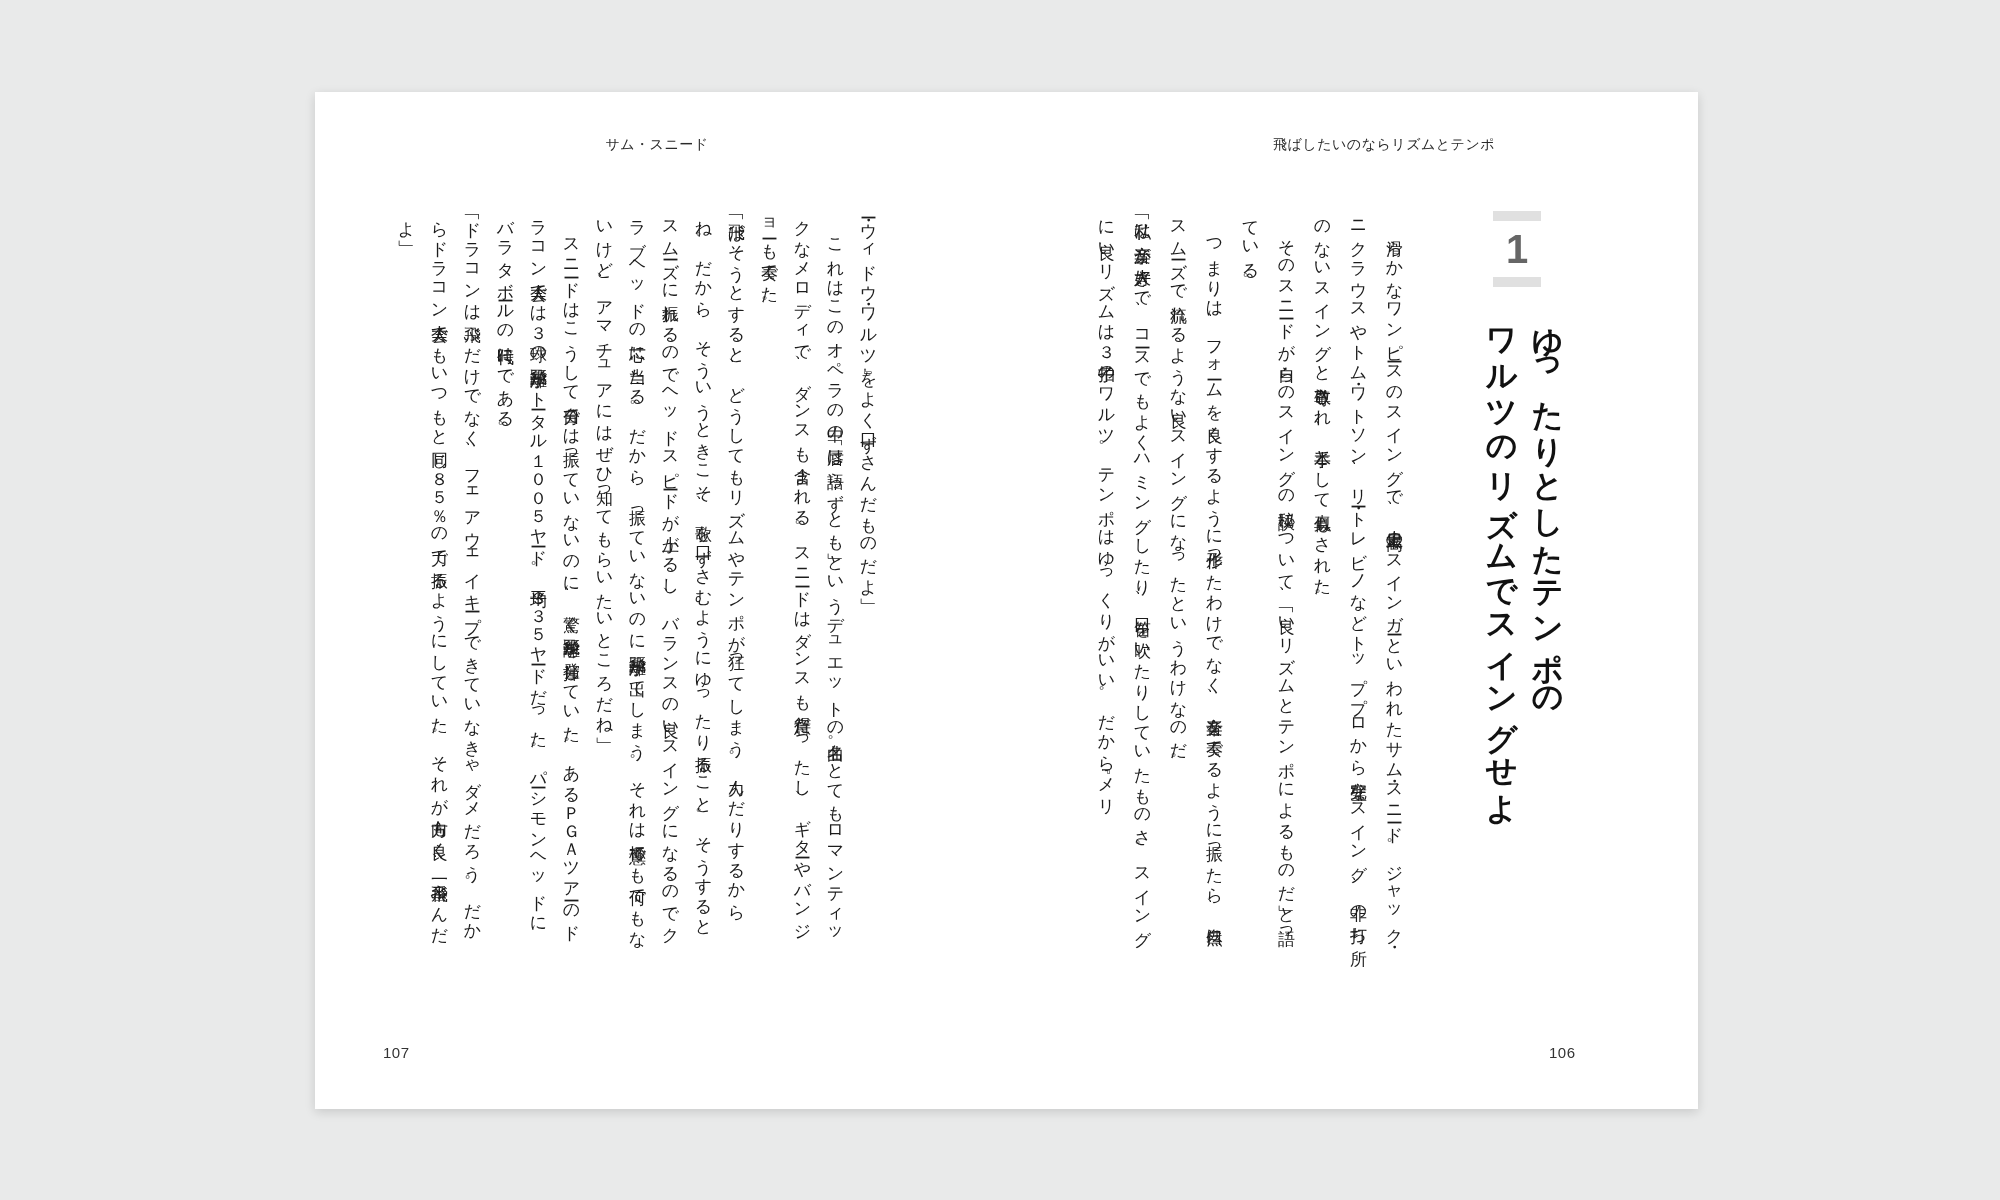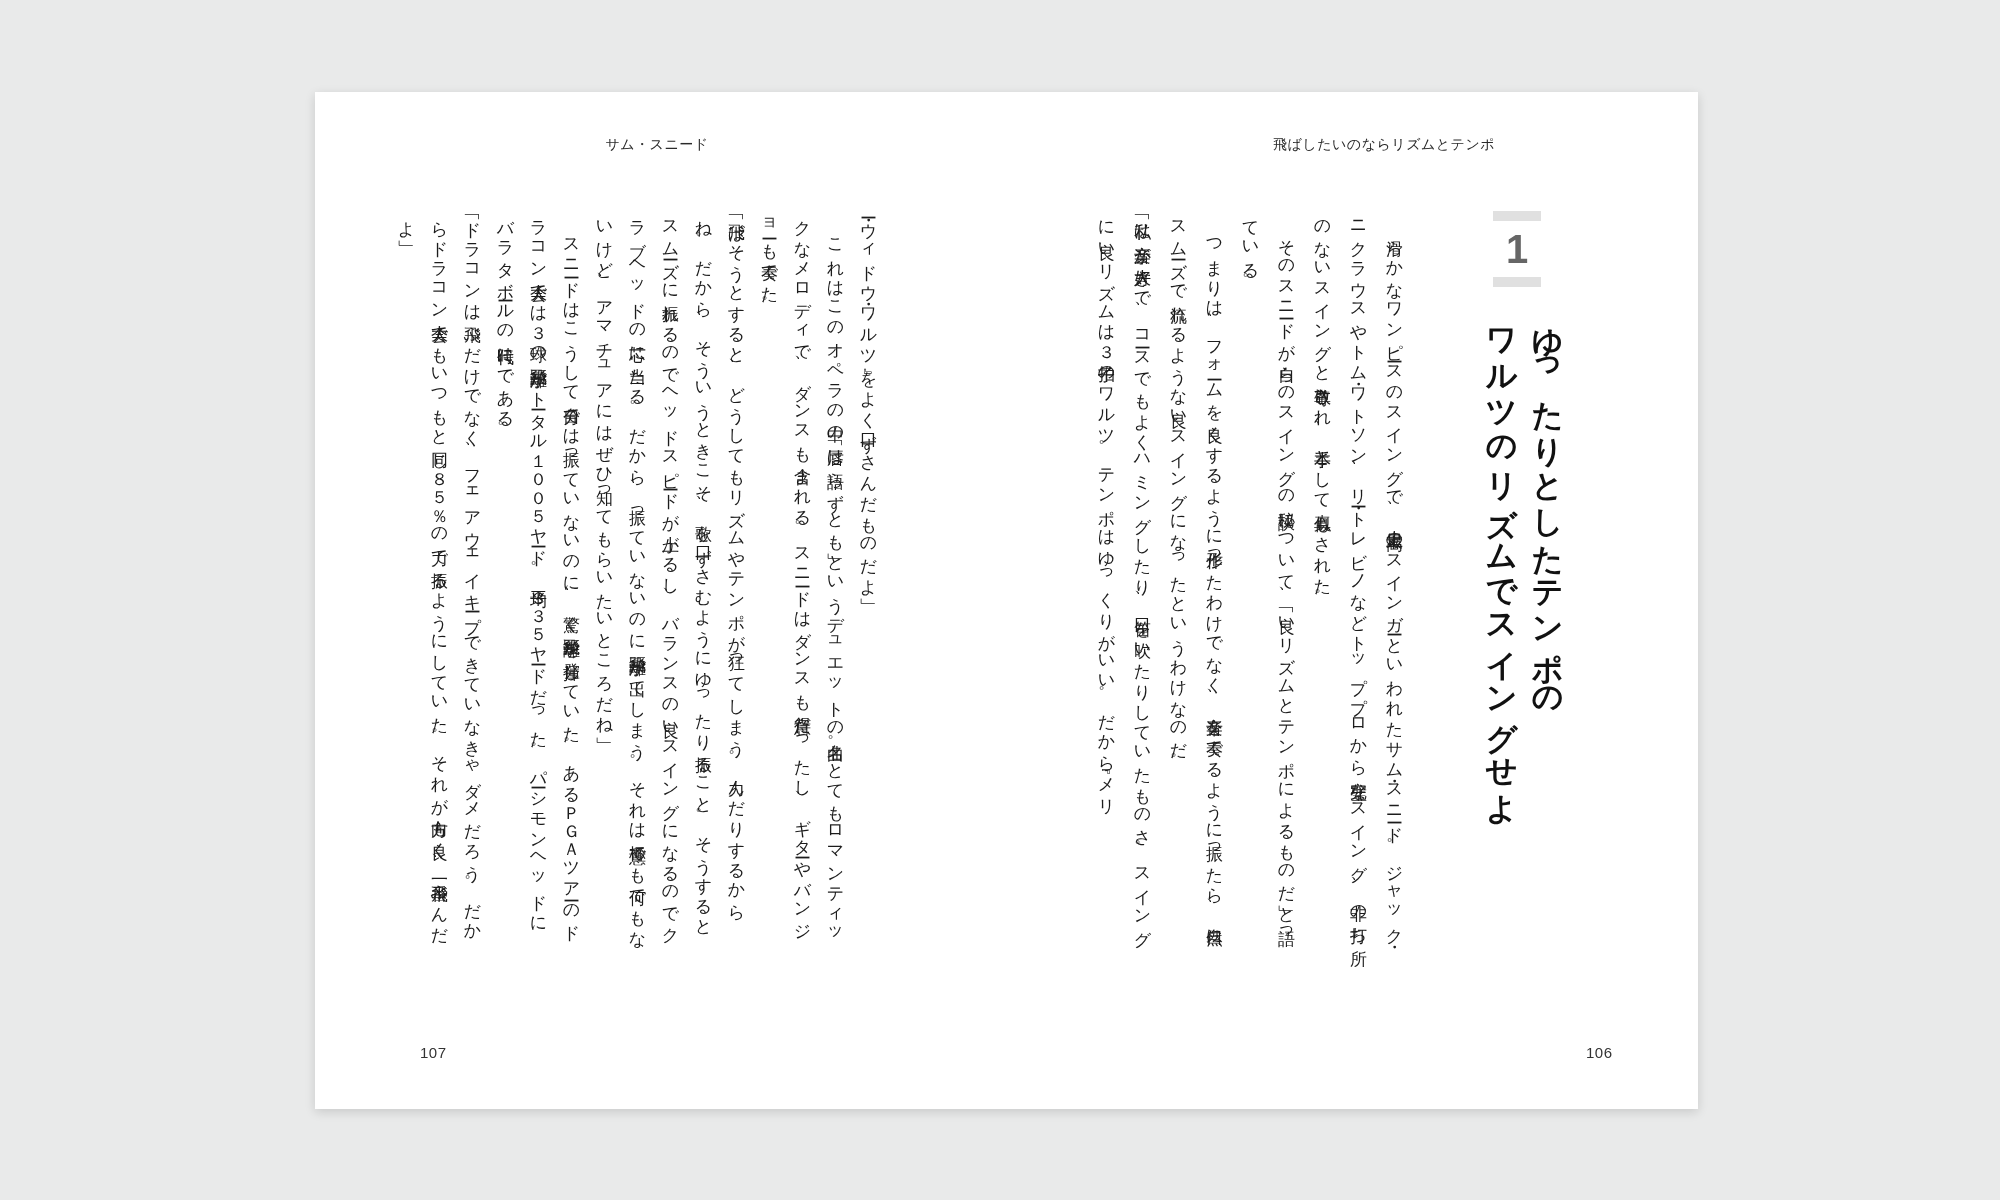--- a/index.html
+++ b/index.html
@@ -76,21 +76,20 @@
   .vbody p { margin: 0; padding: 0; }
   .vbody-right { right: 286px; line-height: 36px; }
   .vbody-left  { right: 813px; line-height: 33px; }
 
   .folio {
     position: absolute;
     top: 952px;
     font-size: 15px;
     color: #333333;
     letter-spacing: 0.5px;
-    margin-left: 37px;
   }
   .folio-left  { left: 68px; }
   .folio-right { left: 1234px; }
 </style>
 </head>
 <body>
 
 <div class="canvas">
   <div class="spread">
 

